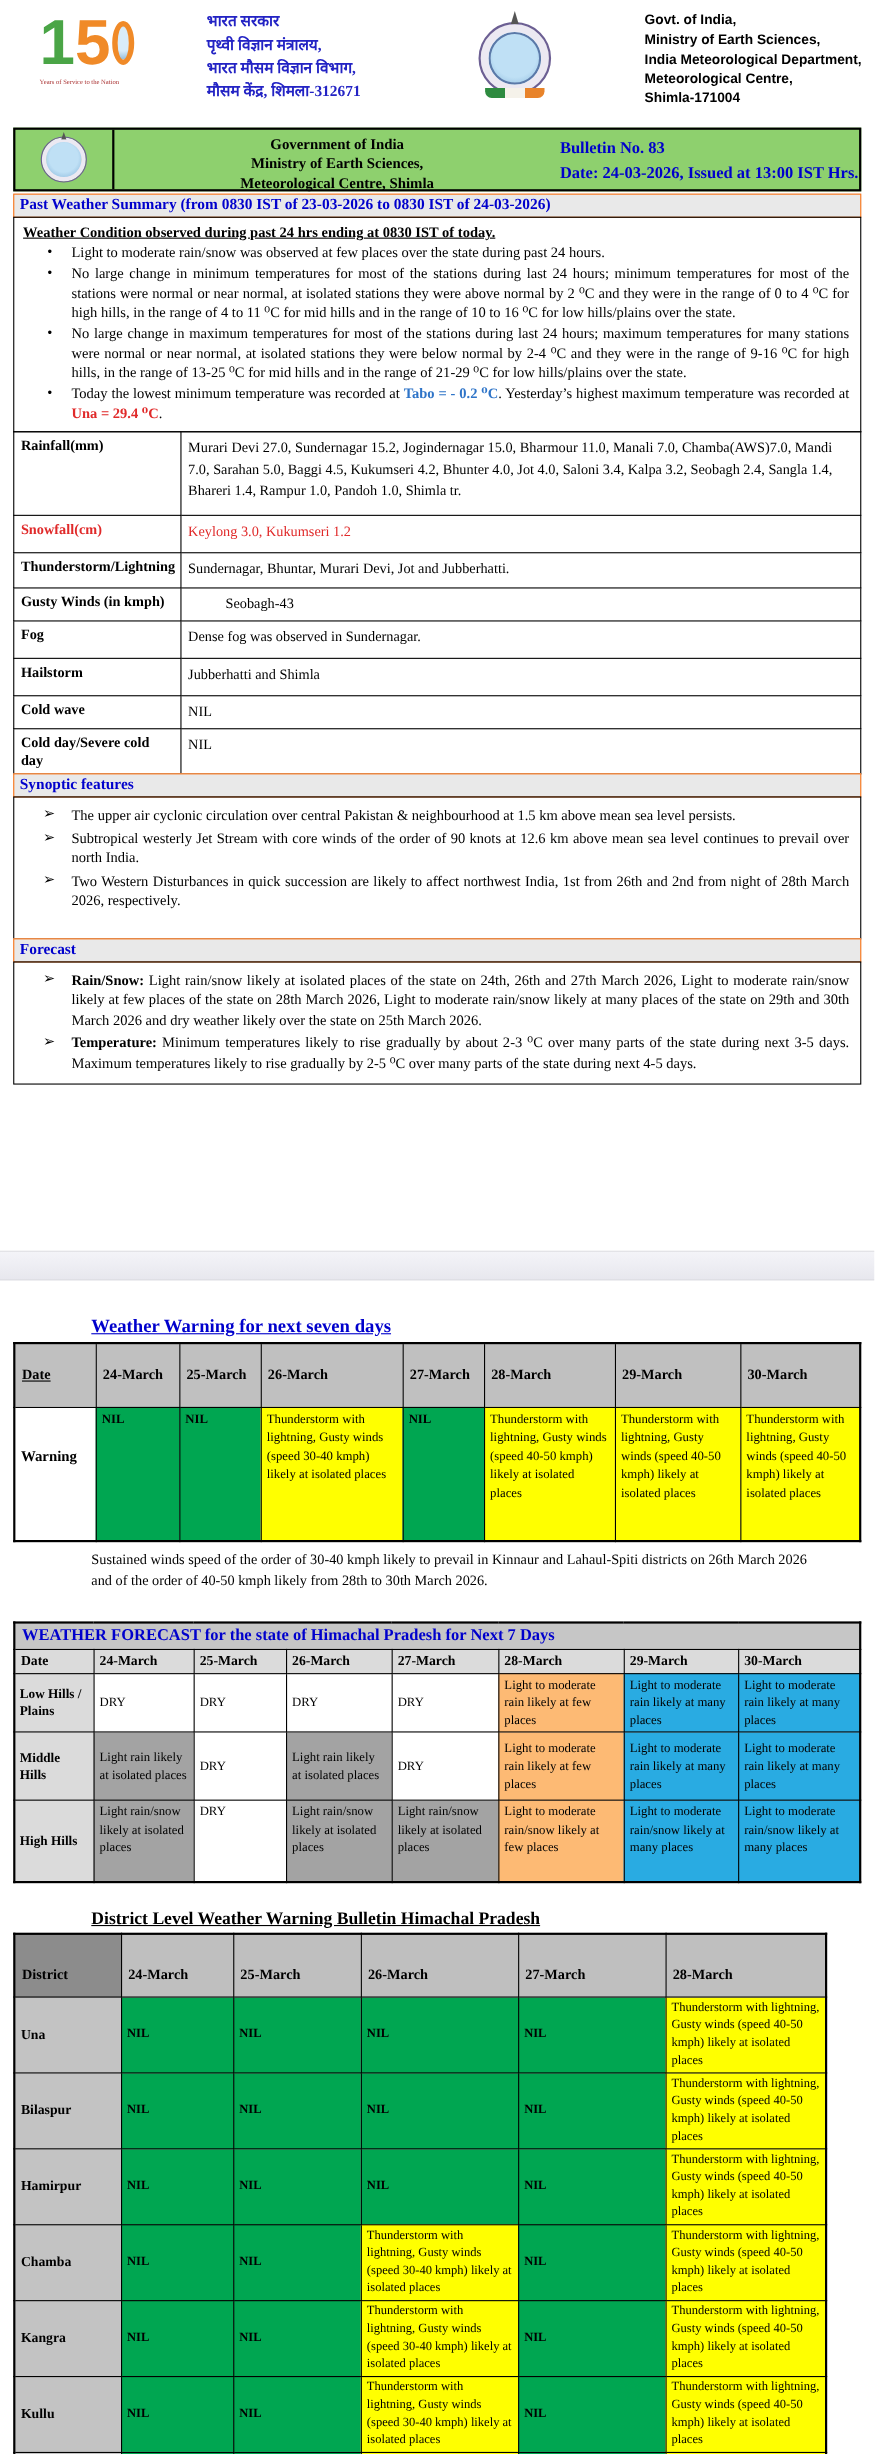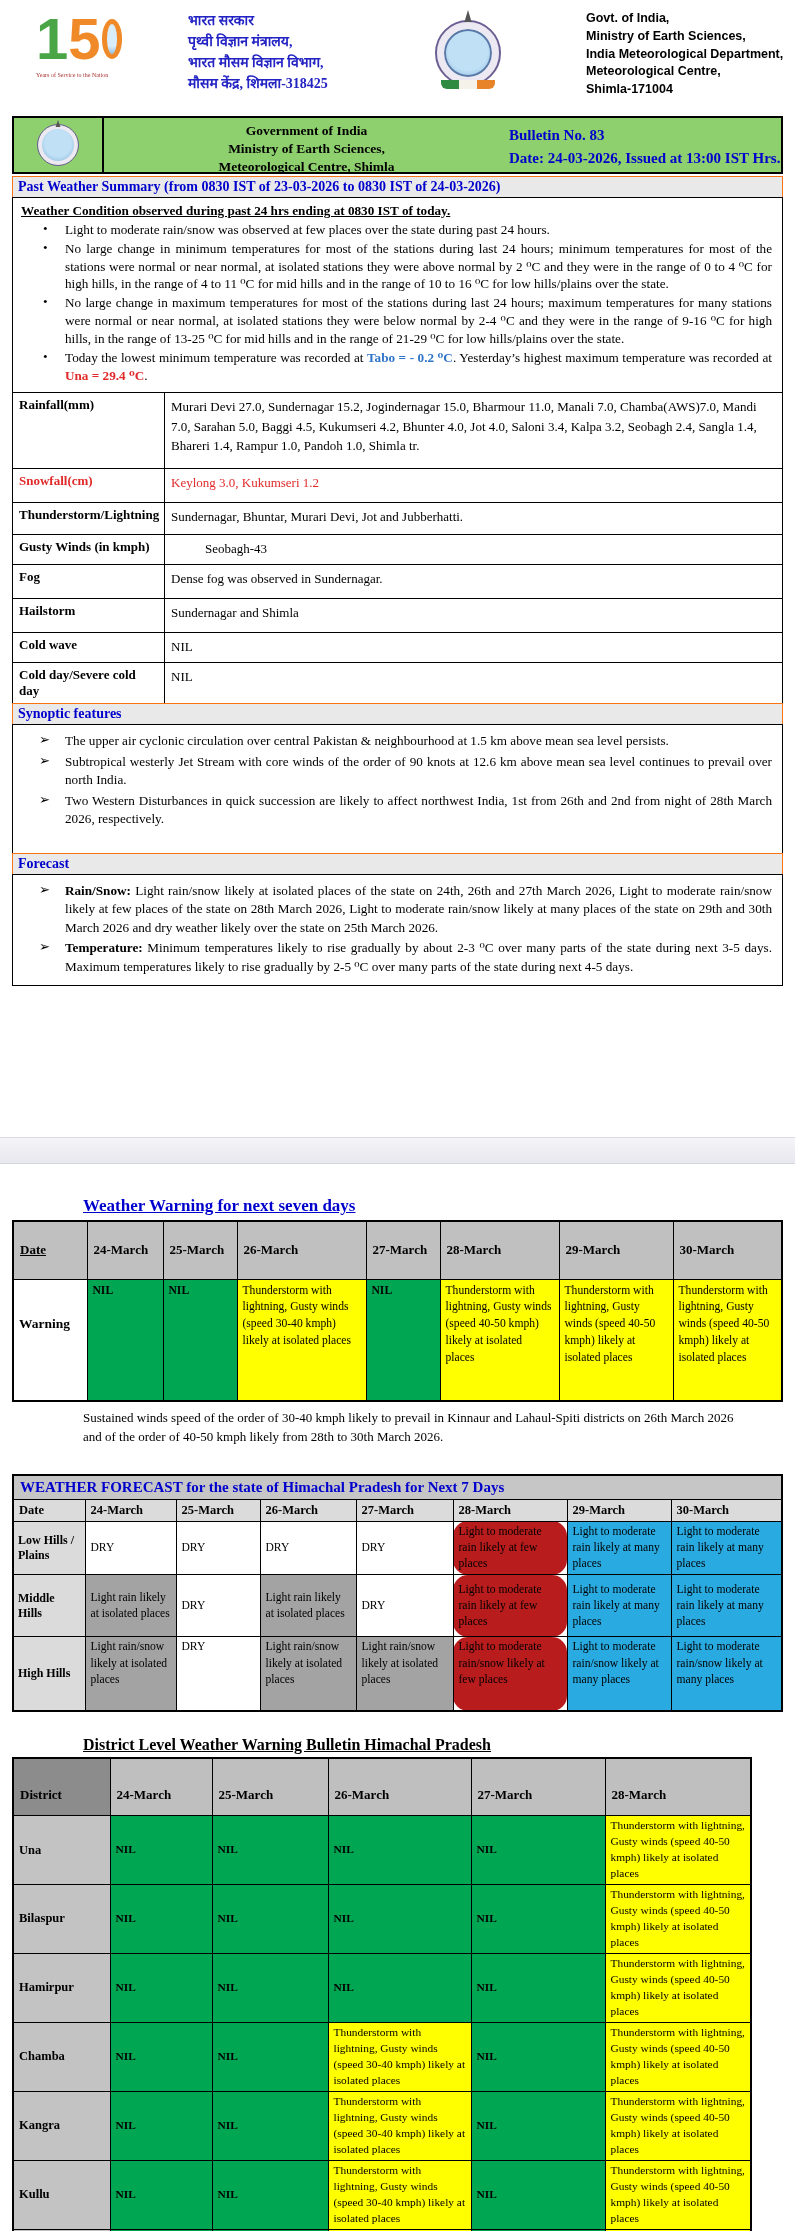--- a/index.html
+++ b/index.html
@@ -71,21 +71,21 @@
   .wtable { width:769px; margin-left:12px; border:2px solid #000; table-layout:fixed; }
   .wtable th, .wtable td { border:1px solid #000; vertical-align:top; }
   .wtable th { background:#c0c0c0; font-size:13px; text-align:left; padding:20px 4px 6px 6px; font-weight:bold; height:58px; }
   .wtable th.datecell { text-decoration:underline; }
   .wtable td { font-size:11.6px; line-height:1.45; padding:3px 5px; height:122px; }
   .wtable td.rowlbl { background:#fff; font-weight:bold; font-size:13.5px; padding-top:34px; }
   .nil { font-weight:bold; font-size:12px; }
   .bg-green { background:#00a651; }
   .bg-yellow { background:#ffff00; }
   .bg-lgreen { background:#a3a3a3; }
-  .bg-fgreen { background:#b91c1c;border-radius:15px; }
+  .bg-fgreen { background:#fdba74; }
   .bg-blue { background:#29abe2; }
   .note { margin:7px 12px 0 83px; width:655px; font-size:13px; line-height:1.45; }
 
   .ftable { width:769px; margin:27px 0 0 12px; border:2px solid #000; table-layout:fixed; }
   .ftable th, .ftable td { border:1px solid #000; }
   .ftable .title td { background:#c6c6c6; color:#0000cc; font-weight:bold; font-size:15px; padding:3px 6px; }
   .ftable .dhead th { background:#dbdbdb; font-size:12.5px; text-align:left; padding:3px 5px; font-weight:bold; }
   .ftable td.rlbl { background:#dbdbdb; font-weight:bold; font-size:12px; padding:3px 4px; vertical-align:middle; }
   .ftable td.fc { font-size:11.6px; line-height:1.4; padding:2px 5px; }
   .ftable tr.r1 td { height:52px; vertical-align:middle; }
@@ -112,21 +112,21 @@
         <span class="d1">1</span>
           <span class="d5">5</span>
           <span class="d0"></span>
       </div>
       <div class="caption">Years of Service to the Nation</div>
     </div>
     <div class="hindi-block">
       <div>भारत सरकार</div>
       <div>पृथ्वी विज्ञान मंत्रालय,</div>
       <div>भारत मौसम विज्ञान विभाग,</div>
-      <div>मौसम केंद्र, शिमला-318425</div>
+      <div>मौसम केंद्र, शिमला-312671</div>
     </div>
     <div class="emblem-wrap">
       <div class="emblem-crest"></div>
       <div class="emblem-circle"></div>
       <div class="emblem-ribbon"></div>
     </div>
     <div class="eng-block">
       <div>Govt. of India,</div>
       <div>Ministry of Earth Sciences,</div>
       <div>India Meteorological Department,</div>
@@ -189,21 +189,21 @@
     <tr>
       <td class="lbl">Gusty Winds (in kmph)</td>
       <td class="val" style="height:30px;padding-left:40px;">Seobagh-43</td>
     </tr>
     <tr>
       <td class="lbl">Fog</td>
       <td class="val" style="height:34px;">Dense fog was observed in Sundernagar.</td>
     </tr>
     <tr>
       <td class="lbl">Hailstorm</td>
-      <td class="val" style="height:34px;">Sundernagar and Shimla</td>
+      <td class="val" style="height:34px;">Jubberhatti and Shimla</td>
     </tr>
     <tr>
       <td class="lbl">Cold wave</td>
       <td class="val" style="height:30px;">NIL</td>
     </tr>
     <tr>
       <td class="lbl">Cold day/Severe cold day</td>
       <td class="val" style="height:30px;">NIL</td>
     </tr>
   </tbody>

